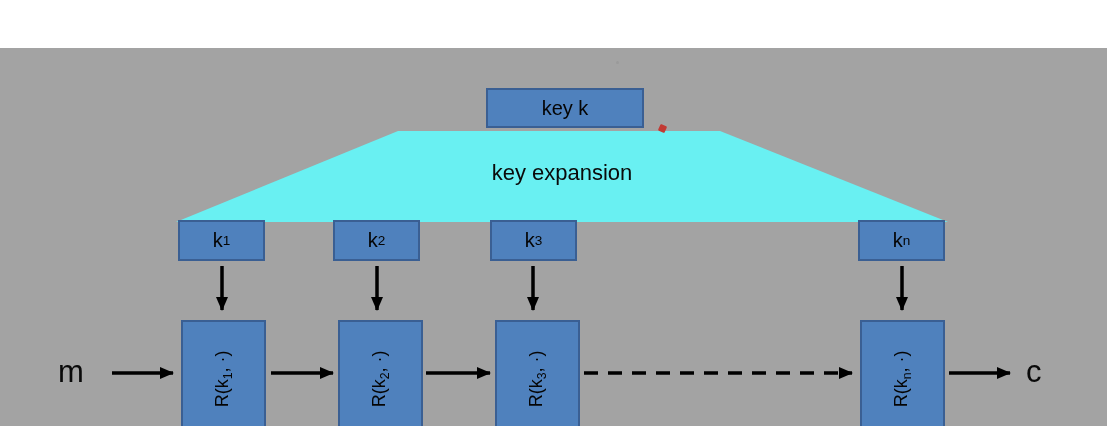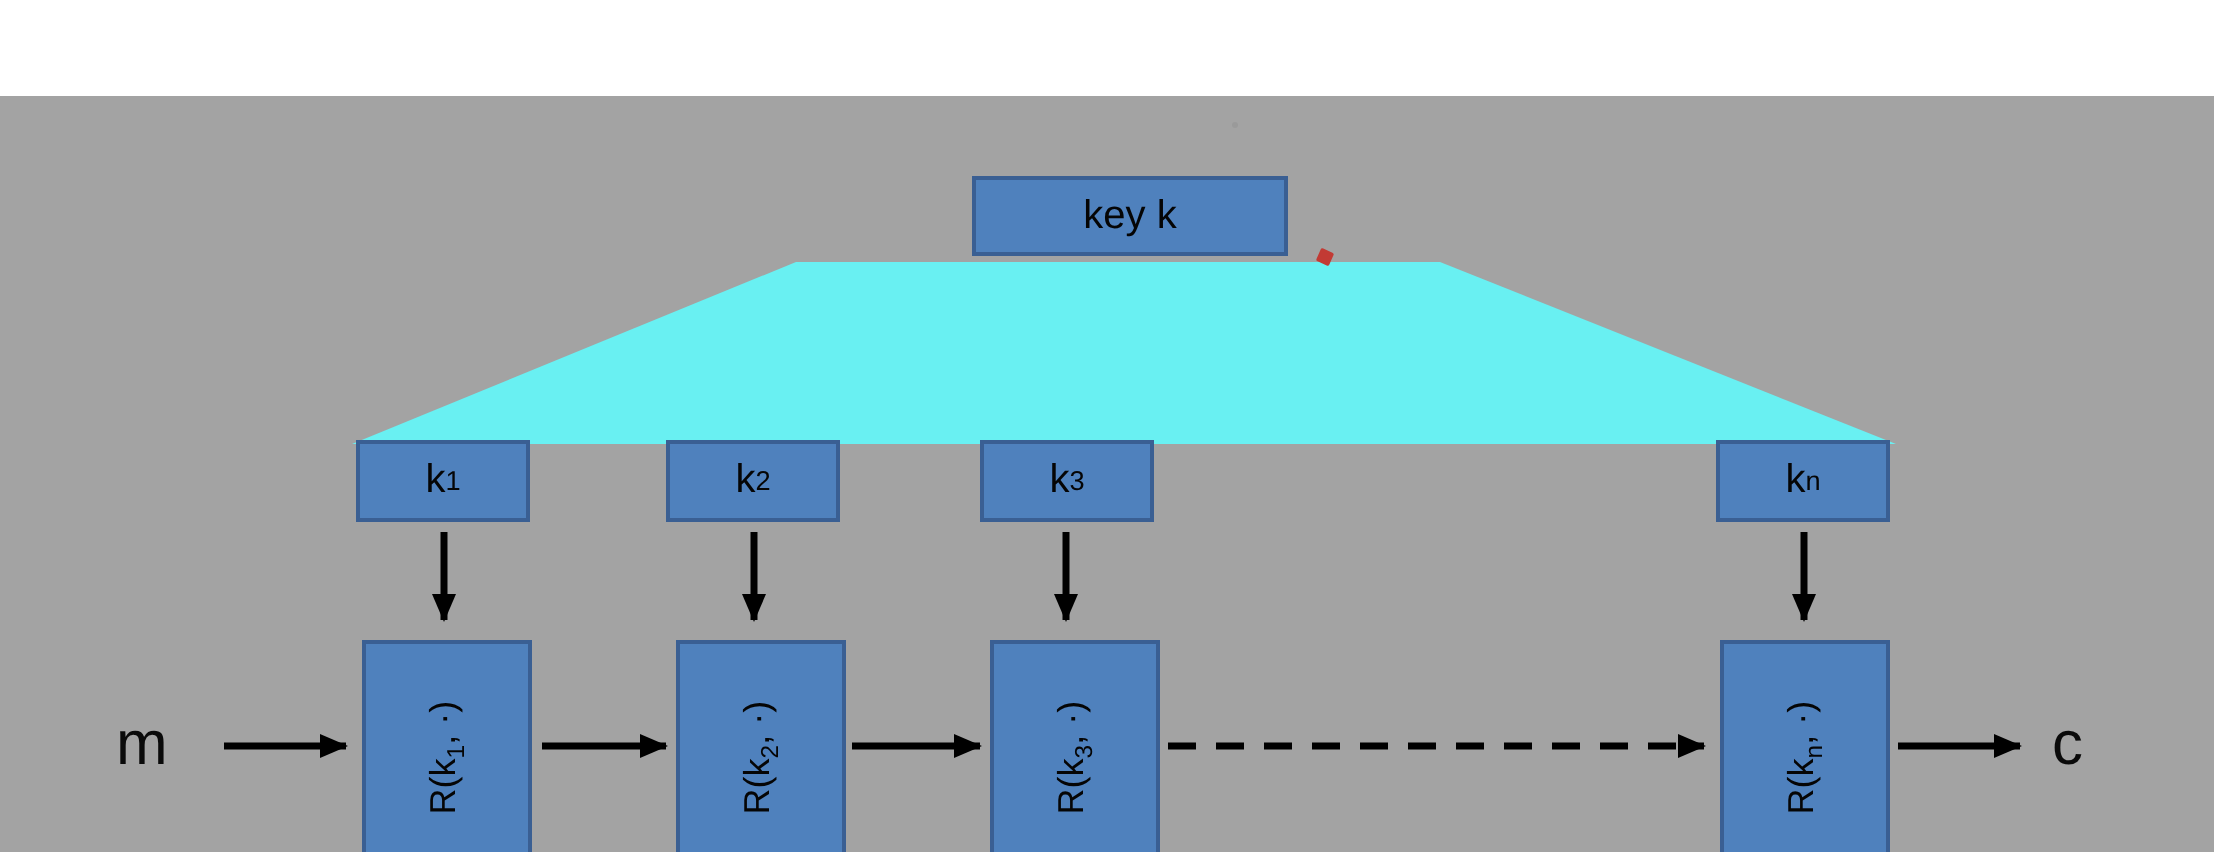--- a/index.html
+++ b/index.html
@@ -90,20 +90,21 @@
     <line x1="271" y1="325" x2="333" y2="325" stroke="#000" stroke-width="3.5" marker-end="url(#ah)"></line>
     <line x1="426" y1="325" x2="490" y2="325" stroke="#000" stroke-width="3.5" marker-end="url(#ah)"></line>
     <line x1="584" y1="325" x2="852" y2="325" stroke="#000" stroke-width="3.5" stroke-dasharray="14 10" marker-end="url(#ah)"></line>
     <line x1="949" y1="325" x2="1010" y2="325" stroke="#000" stroke-width="3.5" marker-end="url(#ah)"></line>
   </svg>
 
   <div class="box keybox">
     <span>key  k</span>
   </div>
 
+  <div class="exp-label">key expansion</div>
 
   <div class="box subkey subkey-1">
     <span>k</span>
       <sub>1</sub>
   </div>
   <div class="box subkey subkey-2">
     <span>k</span>
       <sub>2</sub>
   </div>
   <div class="box subkey subkey-3">

